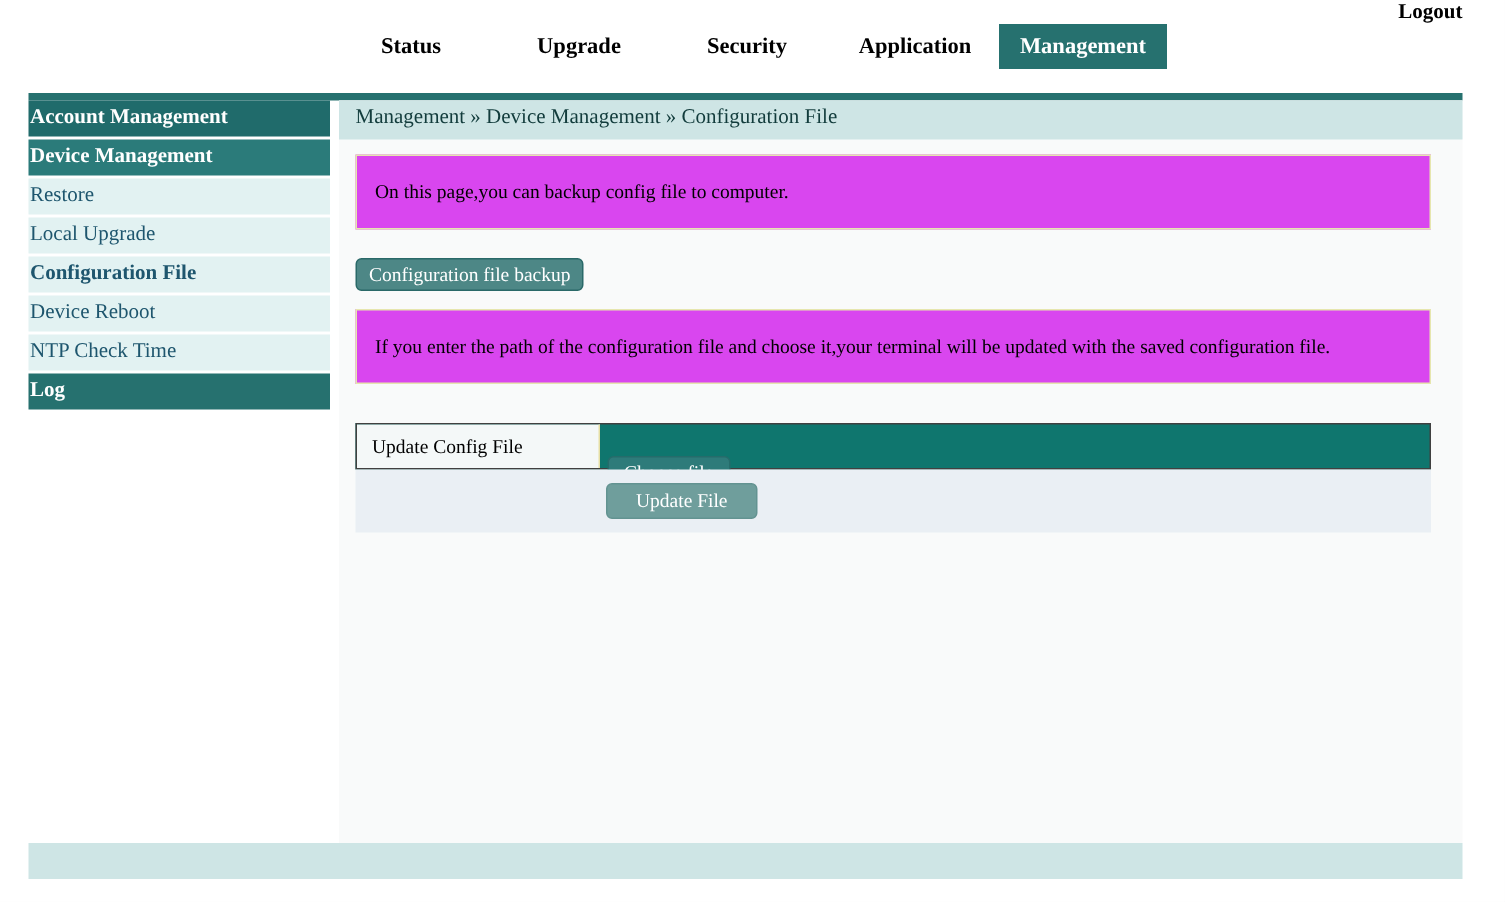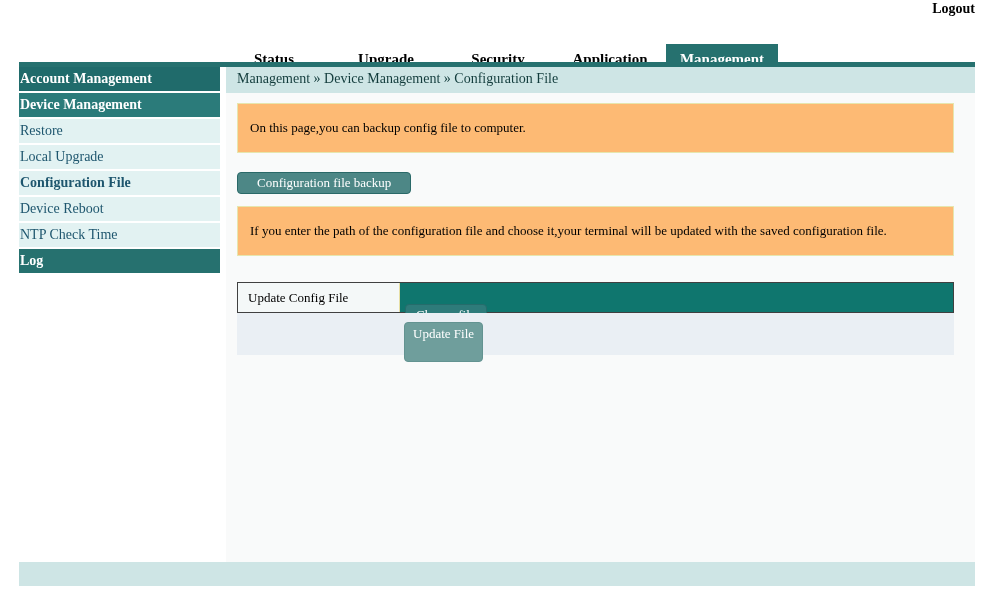--- a/index.html
+++ b/index.html
@@ -10,21 +10,21 @@
   }
 
   
   .logout {
     position:absolute; top:1px; right:28px;
     font-size:14px; font-weight:bold; color:#000; cursor:pointer;
   }
 
   
   .tabbar {
-    position:absolute; left:218px; top:44px; height:30px;
+    position:absolute; left:218px; top:16px; height:30px;
     display:flex;
   }
   .tab {
     width:112px; height:30px; line-height:30px; text-align:center;
     font-size:15px; font-weight:bold; color:#000; cursor:pointer;
   }
   .tab.active { background:#26716f; color:#fff; }
   .tab-underline {
     position:absolute; left:19px; top:62px; width:956px; height:5px;
     background:#26716f;
@@ -48,32 +48,32 @@
     position:absolute; left:226px; top:67px; width:749px; height:495px;
     background:#f9fafa;
   }
   .breadcrumb {
     height:26px; line-height:23px; background:#cee5e5;
     padding-left:11px; font-size:14px; color:#123c3c;
     white-space:nowrap;
   }
   .main-inner { padding:0 21px 0 11px; }
   .info-box {
-    margin-top:10px; height:50px; background:#fdba74;
+    margin-top:10px; height:50px; background:#d946ef;
     border:1px solid #e6e6ae; display:flex; align-items:center;
     padding-left:12px; font-size:13px; color:#000;
   }
   .info-box.second { margin-top:12px; }
   .btn {
     display:inline-block; border-radius:4px; color:#fff;
     font-family:"Liberation Serif", serif; font-size:13px;
     text-align:center; cursor:pointer;
   }
   .btn-backup {
-    margin-top:19px; padding:0 19px; height:22px; line-height:20px;
+    margin-top:19px; padding:0 8px; height:22px; line-height:20px;
     background:#4d8786; border:1px solid #2a6968;
   }
   .upload-table { margin-top:26px; width:717px; }
   .row-file {
     display:flex; height:31px; background:#0f766e;
     border:1px solid #404040;
   }
   .cell-label {
     width:162px; background:#f4f8f8; border-right:1px solid #e6dfa5;
     font-size:13px; color:#000; line-height:29px; padding-left:10px;
@@ -81,21 +81,21 @@
   .cell-input { flex:1; display:flex; align-items:center; padding-left:5px;margin-top:32px; }
   .btn-choose {
     height:22px; line-height:20px; padding:0 10px;
     background:#2e7b7a; border:1px solid #256c6b;
   }
   .row-submit {
     height:42px; background:#eaeff4; position:relative;
   }
   .btn-update {
     position:absolute; left:167px; top:9px;
-    height:40px; line-height:22px; padding:0 8px;
+    height:24px; line-height:22px; padding:0 19px;
     background:#6f9e9c; border:1px solid #639391;
   }
 
   
   .footer {
     position:absolute; left:19px; top:562px; width:956px; height:24px;
     background:#cee5e5;
   }
 </style>
 </head>

